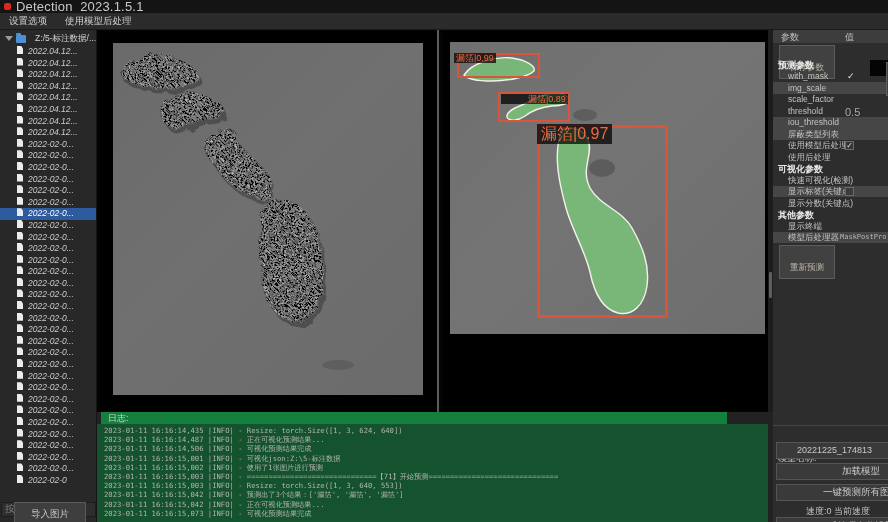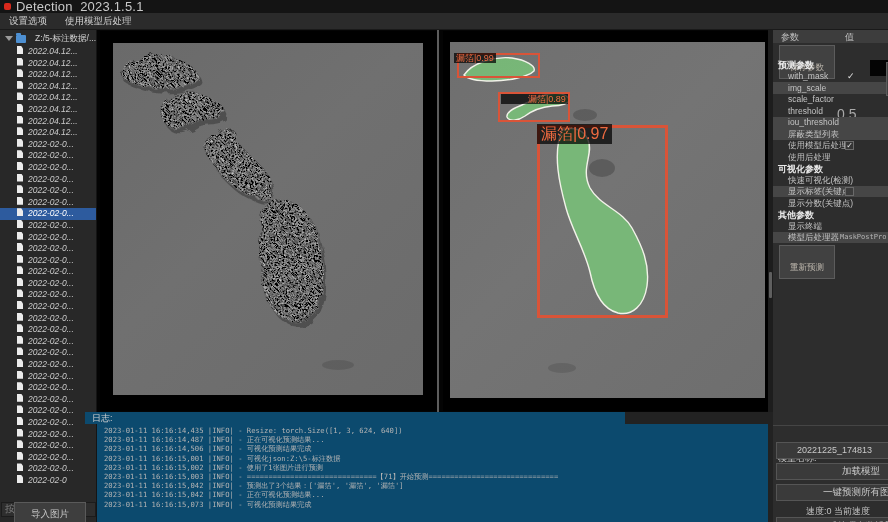--- a/index.html
+++ b/index.html
@@ -34,56 +34,56 @@
   .import-btn { position:absolute; left:14px; top:502px; width:72px; height:24px; background:#3e3e3e; border:1px solid #5a5a5a; color:#c6c6c6; font-size:9.5px; font-family:"Liberation Sans",sans-serif; }
 
   
   .center { position:absolute; left:97px; top:30px; width:671px; height:382px; background:#040404; }
   .img-panel { position:absolute; top:1px; height:380px; background:#000; }
   .img-panel.left { left:3px; width:337px; }
   .img-panel.right { left:346px; width:325px; }
   .vsplit { position:absolute; left:340px; top:0; width:2px; height:382px; background:#5d5d5d; }
   .photo { position:absolute; overflow:hidden; }
   .photo.orig { left:13px; top:12px; width:310px; height:352px; background:linear-gradient(135deg,#6a6a6a,#707070 45%,#6b6b6b); }
-  .photo.pred { left:7px; top:11px; width:315px; height:356px; background:linear-gradient(135deg,#6f6f6f,#747474 45%,#6e6e6e); }
+  .photo.pred { left:7px; top:11px; width:315px; height:292px; background:linear-gradient(135deg,#6f6f6f,#747474 45%,#6e6e6e); }
   .photo svg { position:absolute; left:0; top:0; }
 
   
   .dbox { position:absolute; border:2px solid #d95438; }
   .dbox.b1 { left:7px; top:11px; width:83px; height:25px; }
   .dbox.b2 { left:48px; top:50px; width:72px; height:30px; }
   .dbox.b3 { left:87px; top:83px; width:131px; height:193px; border-width:3px; }
   .dlabel { position:absolute; background:rgba(0,0,0,.72); color:#ee6a40; white-space:nowrap; line-height:1.15; padding:0 2px; }
   .dlabel.l1 { left:4px; top:11px; font-size:9px; }
   .dlabel.l2 { left:51px; top:52px; font-size:9px;padding-left:27px; }
   .dlabel.l3 { left:87px; top:82px; font-size:16px; padding:1px 4px; }
 
   
-  .log-header { position:absolute; left:85px; top:412px; width:540px; height:12px; background:#0c4a6e; display:flex; align-items:center; }
+  .log-header { position:absolute; left:101px; top:412px; width:626px; height:12px; background:#15803d; display:flex; align-items:center; }
   .log-title { font-size:9px; color:#d0d0d0; margin-left:7px; }
-  .log { position:absolute; left:97px; top:424px; width:671px; height:98px; background:#0c4a6e; overflow:hidden; padding:2px 0 0 7px; }
+  .log { position:absolute; left:97px; top:424px; width:671px; height:98px; background:#14532d; overflow:hidden; padding:2px 0 0 7px; }
   .log-line { font-family:"DejaVu Sans Mono",monospace; font-size:7.2px; line-height:9.2px; color:#b4b4b4; white-space:pre; }
 
   
   .pscroll { position:absolute; left:768px; top:30px; width:5px; height:382px; background:#1d1d1d; }
   .pscroll .thumb { position:absolute; left:1px; top:242px; width:3px; height:26px; background:#5f5f5f; border-radius:1px; }
 
   
   .params { position:absolute; left:773px; top:30px; width:115px; height:395px; background:#2d2d2d; overflow:hidden; }
   .p-header { height:13px; background:#3d3d3d; position:relative; }
   .p-header span { position:absolute; top:1px; font-size:9px; color:#c6c6c6; }
   .p-header .c1 { left:8px; } .p-header .c2 { left:72px; }
   .p-btnrow { height:16px; padding:2px 0 0 6px; }
   .p-btn { background:#414141; border:1px solid #5c5c5c; color:#bcb6ac; font-size:8.5px; height:12px; line-height:10px; padding:16px 10px; font-family:"Liberation Sans",sans-serif; }
   .p-btnrow.center { padding-left:16px; }
   .p-sec { height:11.5px; font-size:9px; font-weight:bold; color:#e9e9e9; padding-left:5px; }
   .p-row { position:relative; height:11.5px; }
   .p-row.hl { background:#464646;padding-left:39px; }
   .p-label { position:absolute; left:15px; top:0.5px; font-size:8.5px; color:#c3c3c3; white-space:nowrap; }
-  .p-val { position:absolute; left:64px; top:0.5px; font-size:14px; color:#a9a9a9; }
+  .p-val { position:absolute; left:72px; top:0.5px; font-size:11px; color:#a9a9a9; }
   .p-check { position:absolute; left:74px; top:0.5px; font-size:9px; color:#e2e2e2; }
   .p-mono { position:absolute; left:67px; top:1.5px; font-size:7px; font-family:"DejaVu Sans Mono",monospace; color:#b5b5b5; width:47px; overflow:hidden; white-space:nowrap; }
   .checkbox { position:absolute; left:72px; top:1px; width:9px; height:9px; background:#353535; border:1px solid #6a6a6a; font-size:8px; line-height:8px; text-align:center; color:#e6e6e6; }
   .checkbox.empty { color:transparent; background:#3c3c3c; }
 
   
   .model-area { position:absolute; left:773px; top:425px; width:115px; height:97px; background:#2d2d2d; border-top:1px solid #454545; overflow:hidden; }
   .m-label { position:absolute; left:5px; top:5px; font-size:9px; color:#c8c8c8;margin-top:21px; }
   .m-field { position:absolute; left:3px; top:16px; width:170px; height:17px; background:#3a3a3a; border:1px solid #555; color:#c9c9c9; font-size:9px; line-height:15px; padding-left:20px; }
   .m-btn { position:absolute; left:3px; width:170px; height:17px; background:#3a3a3a; border:1px solid #555; color:#c9c9c9; font-size:9.5px; text-align:center; font-family:"Liberation Sans",sans-serif; }
@@ -341,20 +341,21 @@
     <span class="log-title">日志:</span>
   </div>
   <div class="log">
 
   <div class="log-line">2023-01-11 16:16:14,435 |INFO| - Resize: torch.Size([1, 3, 624, 640])</div>
       <div class="log-line">2023-01-11 16:16:14,487 |INFO| - 正在可视化预测结果...</div>
       <div class="log-line">2023-01-11 16:16:14,506 |INFO| - 可视化预测结果完成</div>
       <div class="log-line">2023-01-11 16:16:15,001 |INFO| - 可视化json:Z:\5-标注数据</div>
       <div class="log-line">2023-01-11 16:16:15,002 |INFO| - 使用了1张图片进行预测</div>
       <div class="log-line">2023-01-11 16:16:15,003 |INFO| - ==============================【71】开始预测==============================</div>
+      <div class="log-line">2023-01-11 16:16:15,003 |INFO| - Resize: torch.Size([1, 3, 640, 553])</div>
       <div class="log-line">2023-01-11 16:16:15,042 |INFO| - 预测出了3个结果：['漏箔', '漏箔', '漏箔']</div>
       <div class="log-line">2023-01-11 16:16:15,042 |INFO| - 正在可视化预测结果...</div>
       <div class="log-line">2023-01-11 16:16:15,073 |INFO| - 可视化预测结果完成</div>
     </div>
 
   <div class="pscroll">
     <div class="thumb"></div>
   </div>
 
   <div class="params">

